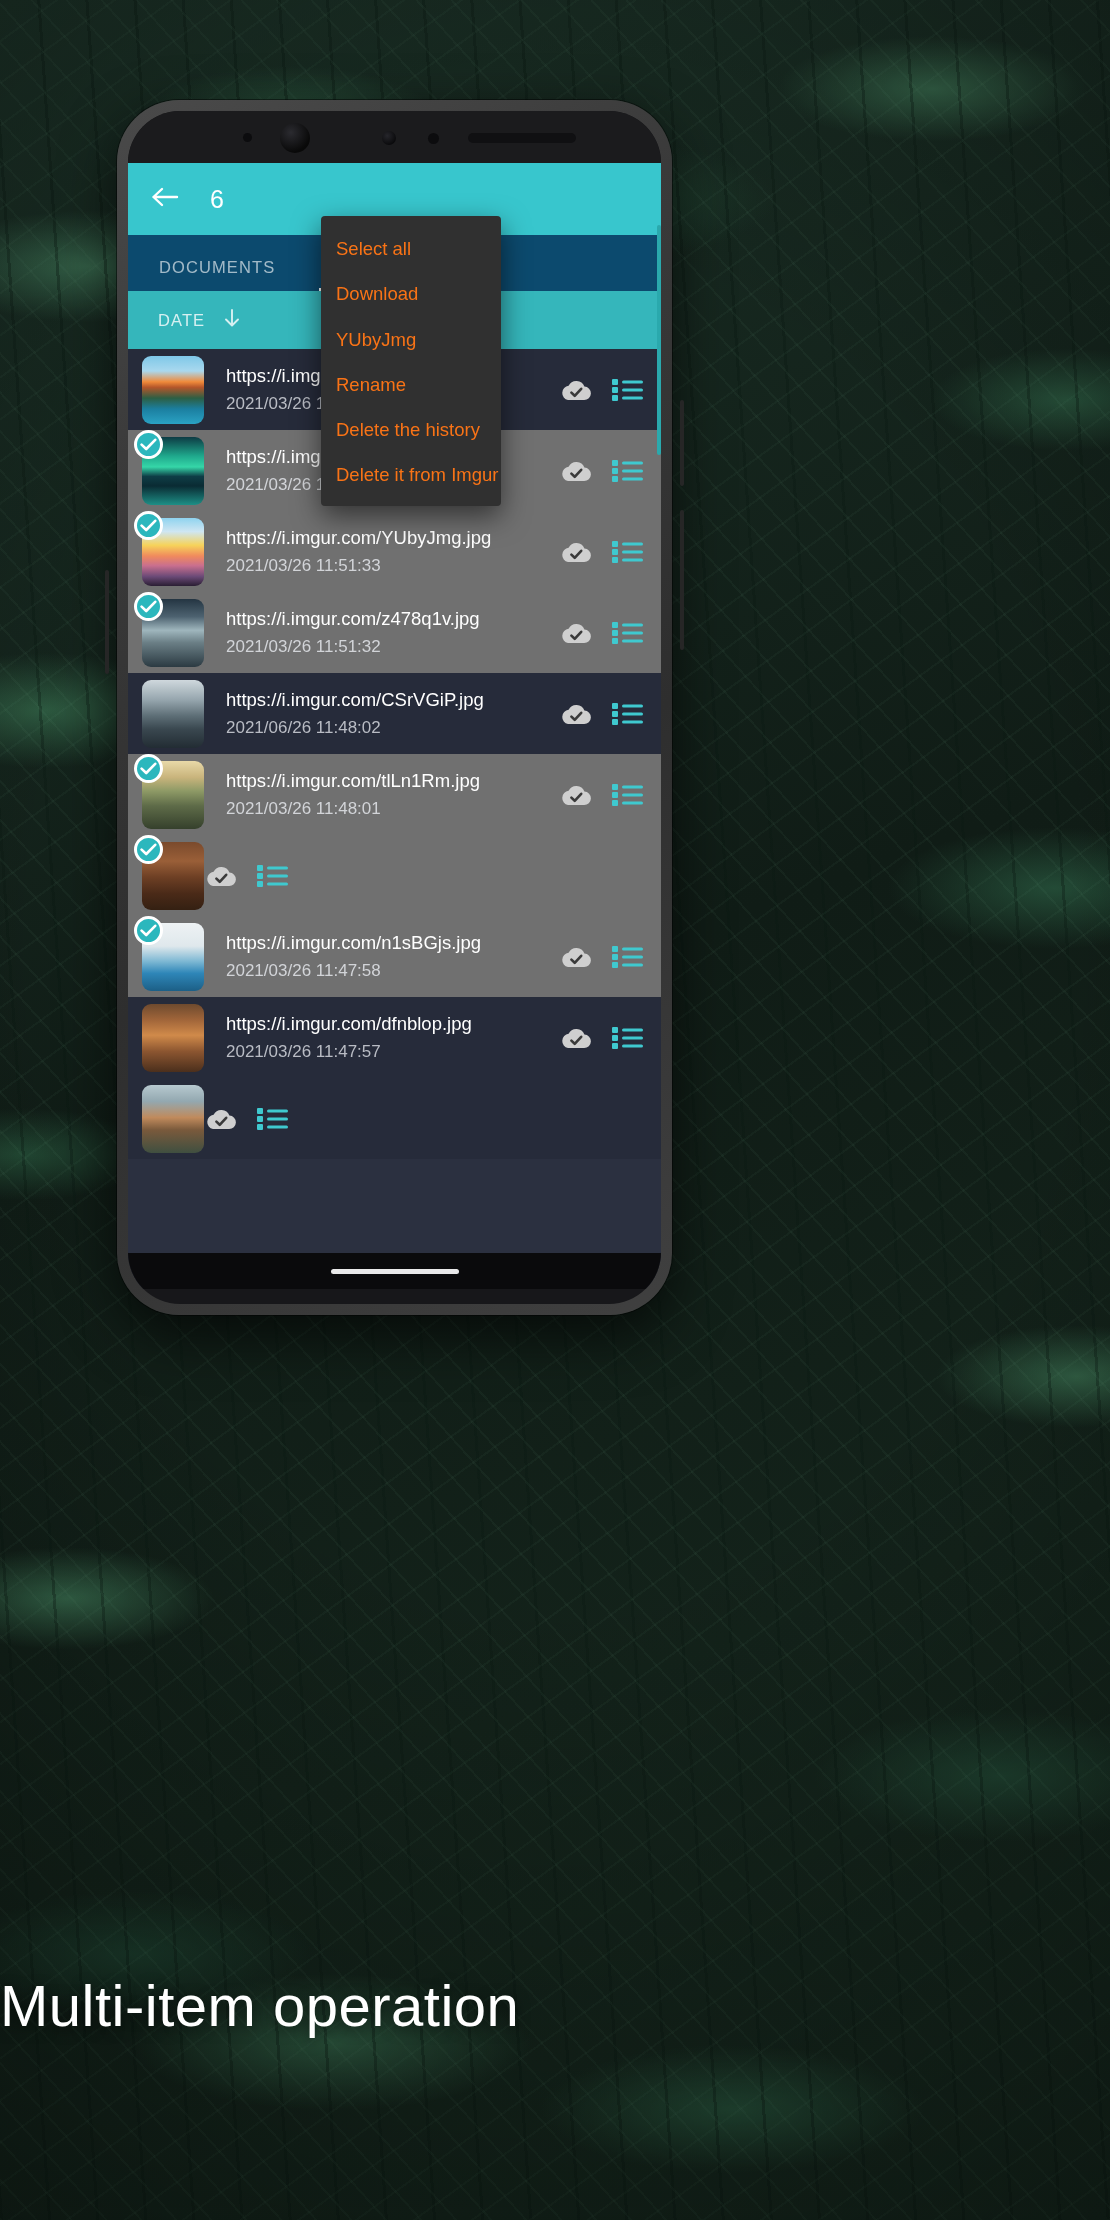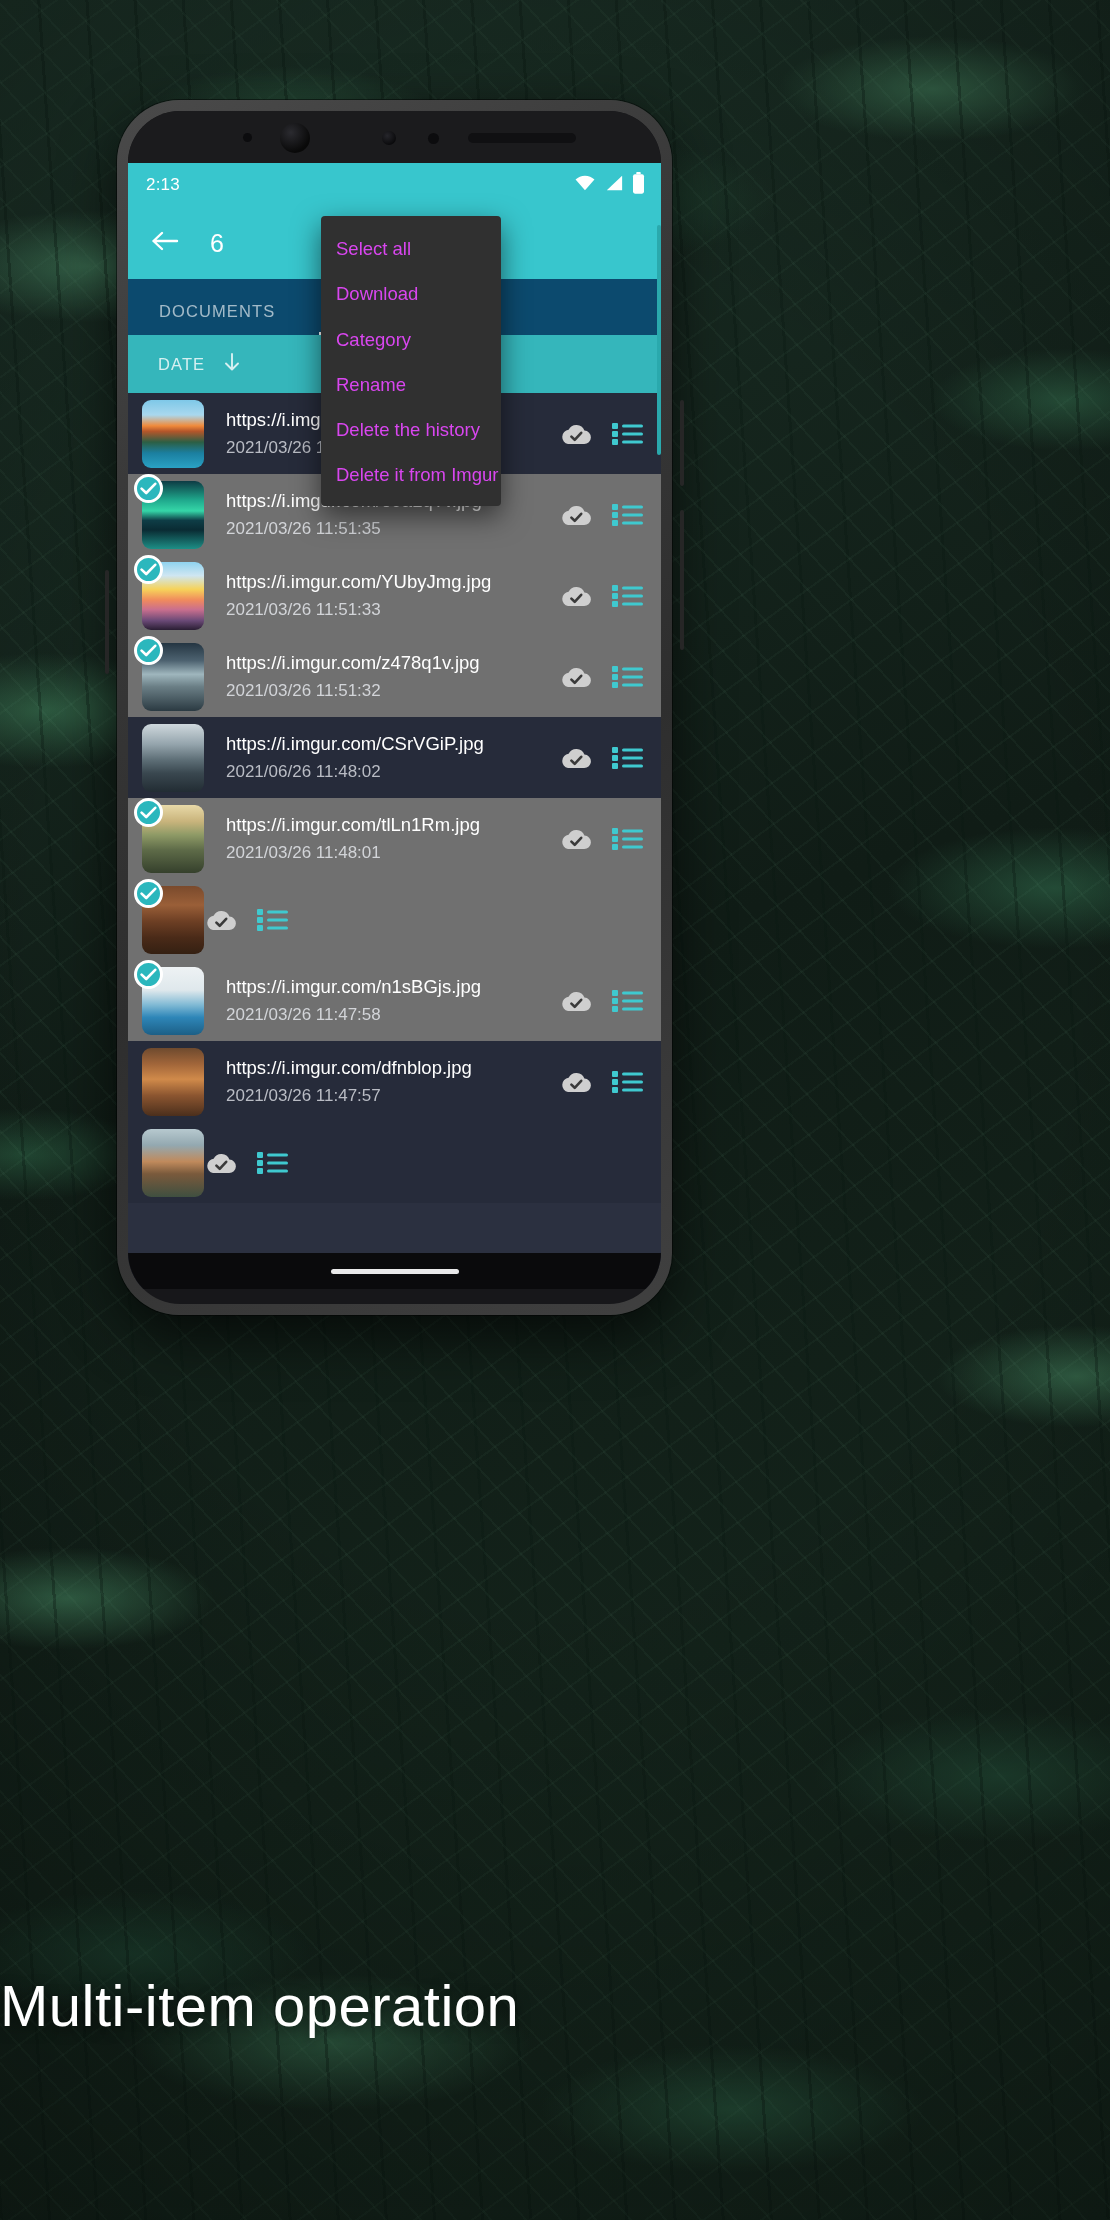--- a/index.html
+++ b/index.html
@@ -217,21 +217,21 @@
     position: absolute;
     left: 193px; top: 53px;
     width: 180px;
     background: #303030;
     border-radius: 4px;
     box-shadow: 0 10px 28px rgba(0,0,0,.55);
     padding: 10px 0 8px 0;
     z-index: 40;
   }
   .menu-item {
-    color: #d946ef;
+    color: #f97316;
     font-size: 18.5px;
     padding: 12px 0 12px 15px;
     white-space: nowrap;
     line-height: 1.15;
   }
 
   
   .menu-scroll {
     position: absolute;
     right: 0px; top: 62px;
@@ -293,41 +293,20 @@
       <div class="bezel-top">
         <div class="cam c1"></div>
         <div class="cam c2"></div>
         <div class="cam c3"></div>
         <div class="cam c4"></div>
         <div class="speaker"></div>
       </div>
 
       <div id="screen">
 
-        <div class="statusbar">
-          <div class="status-time">2:13</div>
-          <div class="status-icons">
-            <span>
-              <svg width="22" height="18" viewBox="0 0 24 20">
-                <path d="M12 18 L1.5 6.2 A15 15 0 0 1 22.5 6.2 Z" fill="#ffffff"></path>
-              </svg>
-            </span>
-            <span>
-              <svg width="20" height="18" viewBox="0 0 22 20">
-                <path d="M20 2 L20 18 L3 18 Z" fill="#ffffff"></path>
-              </svg>
-            </span>
-            <span>
-              <svg width="13" height="22" viewBox="0 0 14 24">
-                <rect x="4.5" y="0" width="5" height="2.4" rx="1" fill="#ffffff"></rect>
-                <rect x="1" y="2.4" width="12" height="21.2" rx="2.2" fill="#ffffff"></rect>
-              </svg>
-            </span>
-          </div>
-        </div>
 
         <div class="appbar">
           <div class="back-btn">
             <span>
               <svg width="28" height="24" viewBox="0 0 28 24">
                 <path d="M11 4 L2.5 12 L11 20 M2.5 12 L26 12" stroke="#ffffff" stroke-width="2.4" fill="none" stroke-linecap="round" stroke-linejoin="round"></path>
               </svg>
             </span>
           </div>
           <div class="appbar-title">6</div>
@@ -621,21 +600,21 @@
                     <rect x="11" y="12.6" width="21" height="3" rx="1.5" fill="#3fc9cf"></rect>
                     <rect x="11" y="20.6" width="21" height="3" rx="1.5" fill="#3fc9cf"></rect>
                   </svg></span>
               </div>
             </div>
           </div>
 
         <div class="menu" id="overflow-menu">
             <div class="menu-item">Select all</div>
             <div class="menu-item">Download</div>
-            <div class="menu-item">Category</div>
+            <div class="menu-item">YUbyJmg</div>
             <div class="menu-item">Rename</div>
             <div class="menu-item">Delete the history</div>
             <div class="menu-item">Delete it from Imgur</div>
           </div>
         <div class="menu-scroll"></div>
 
         <div class="navbar">
           <div class="nav-pill"></div>
         </div>
 

